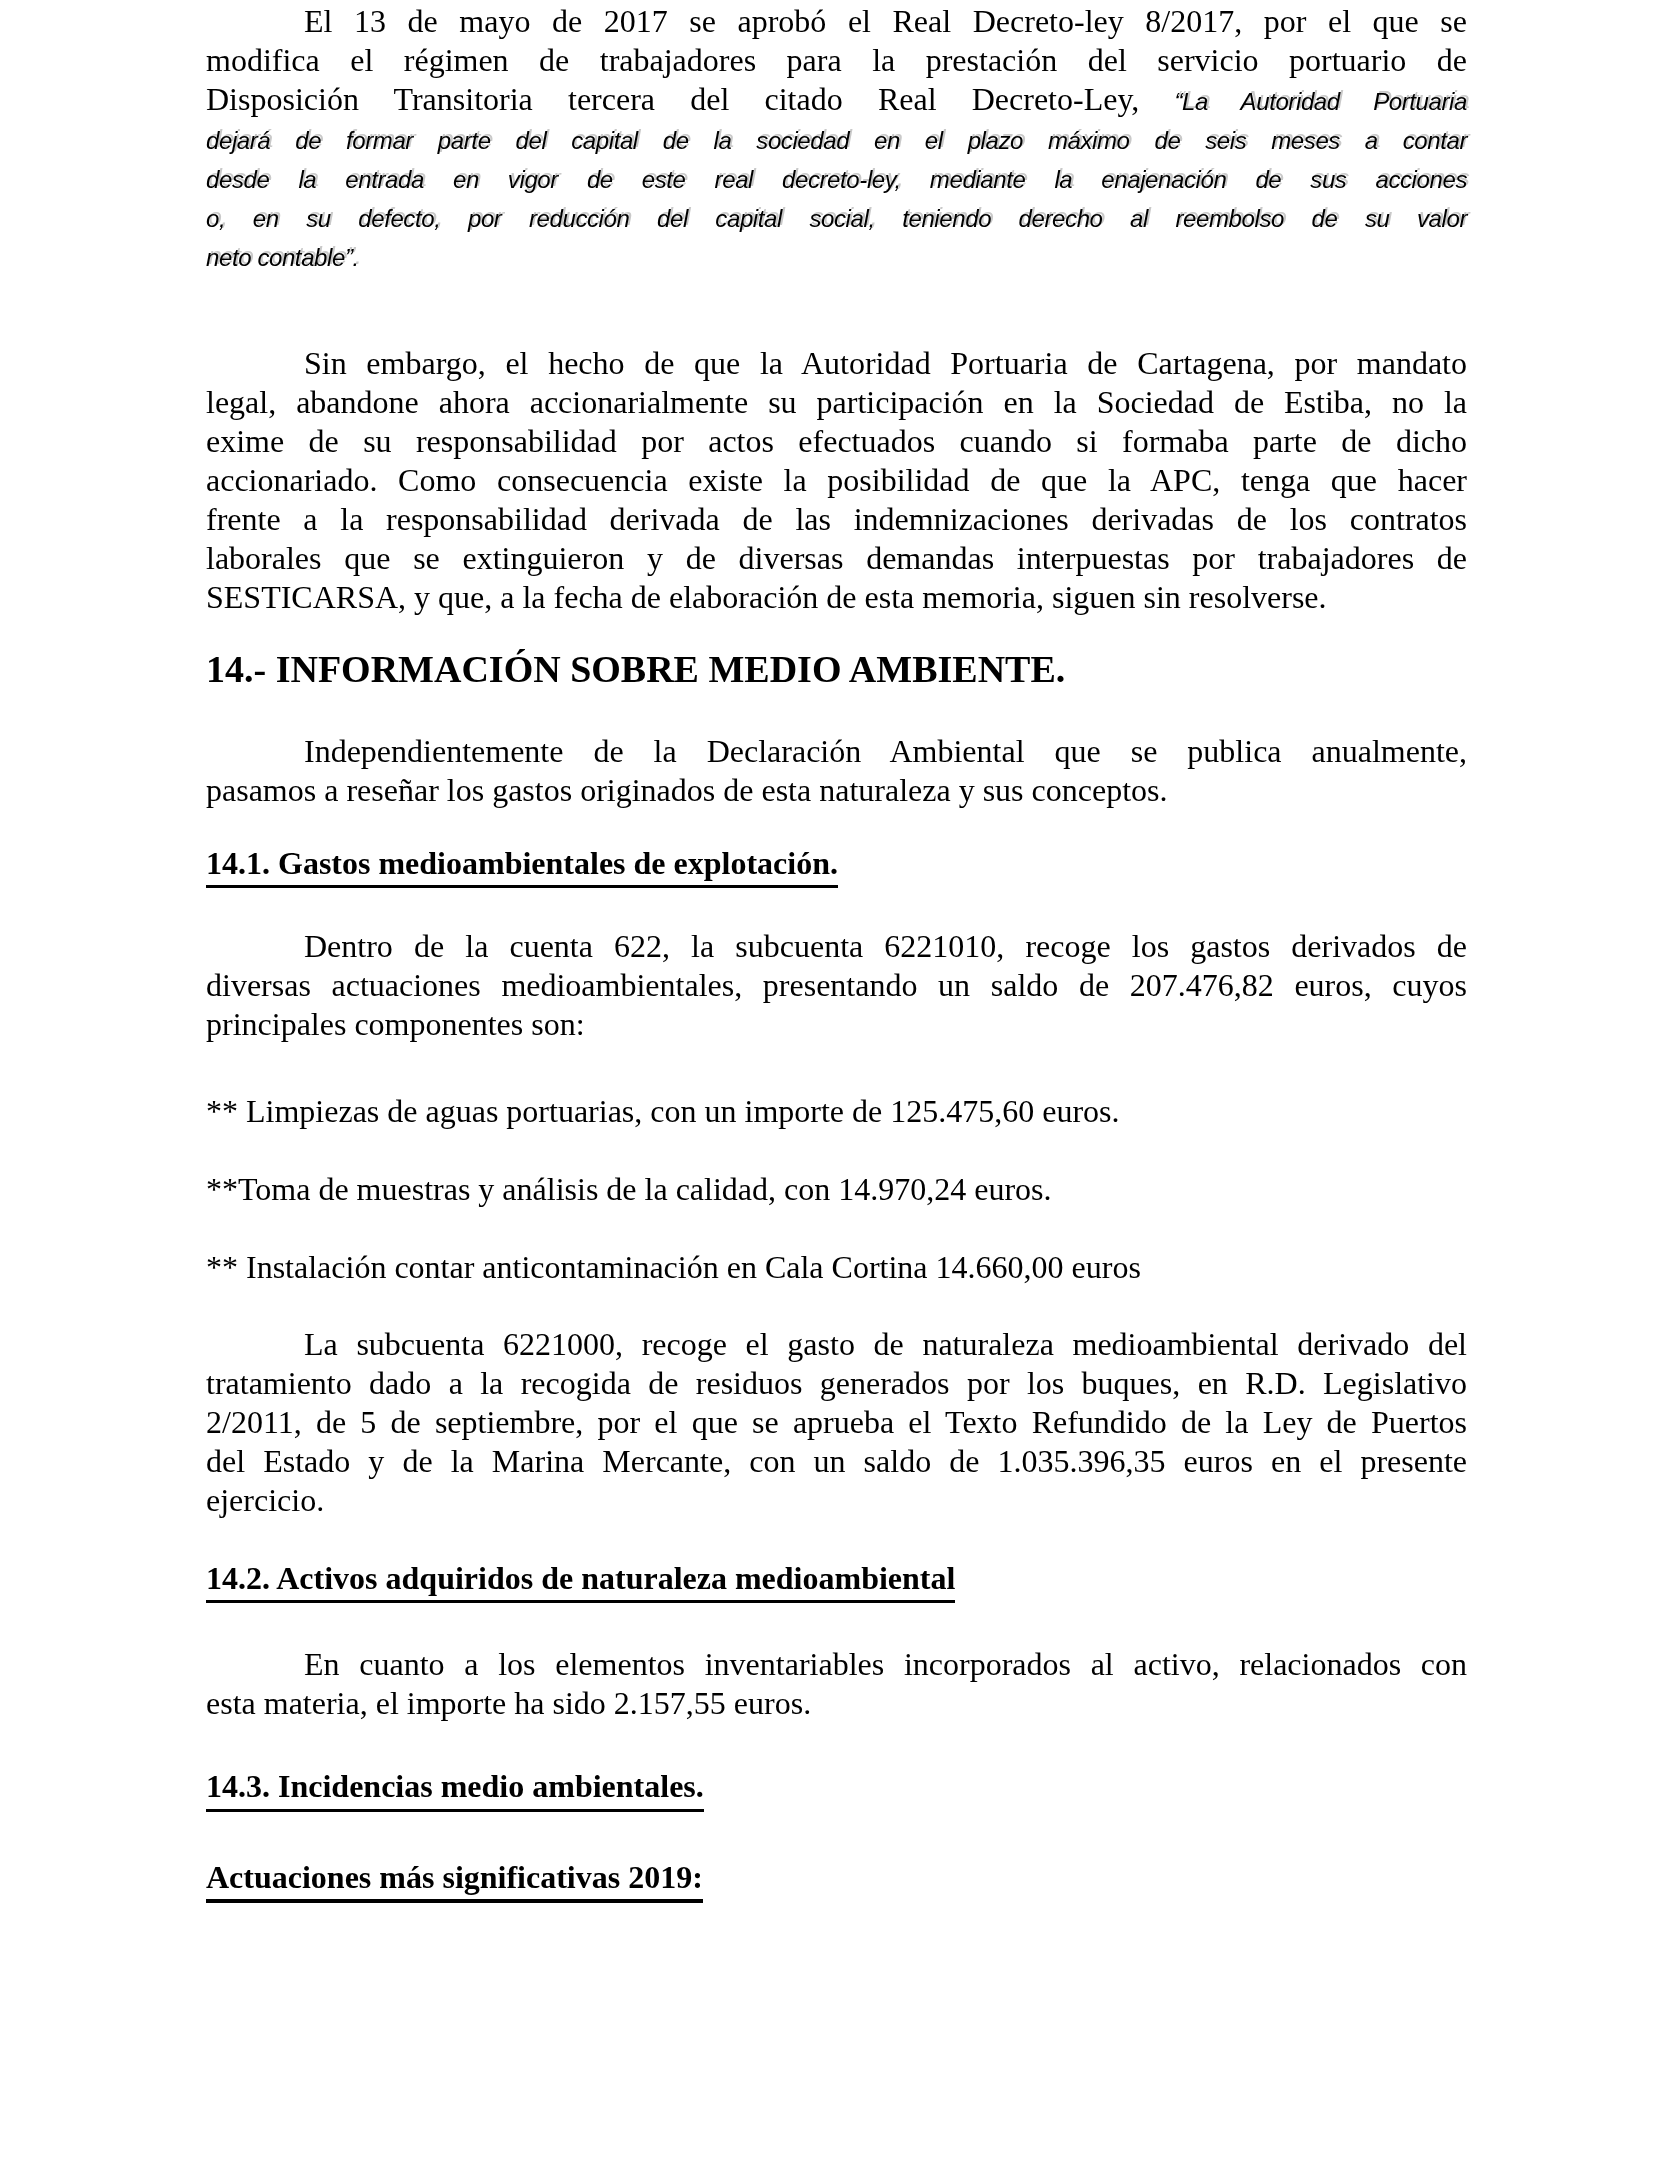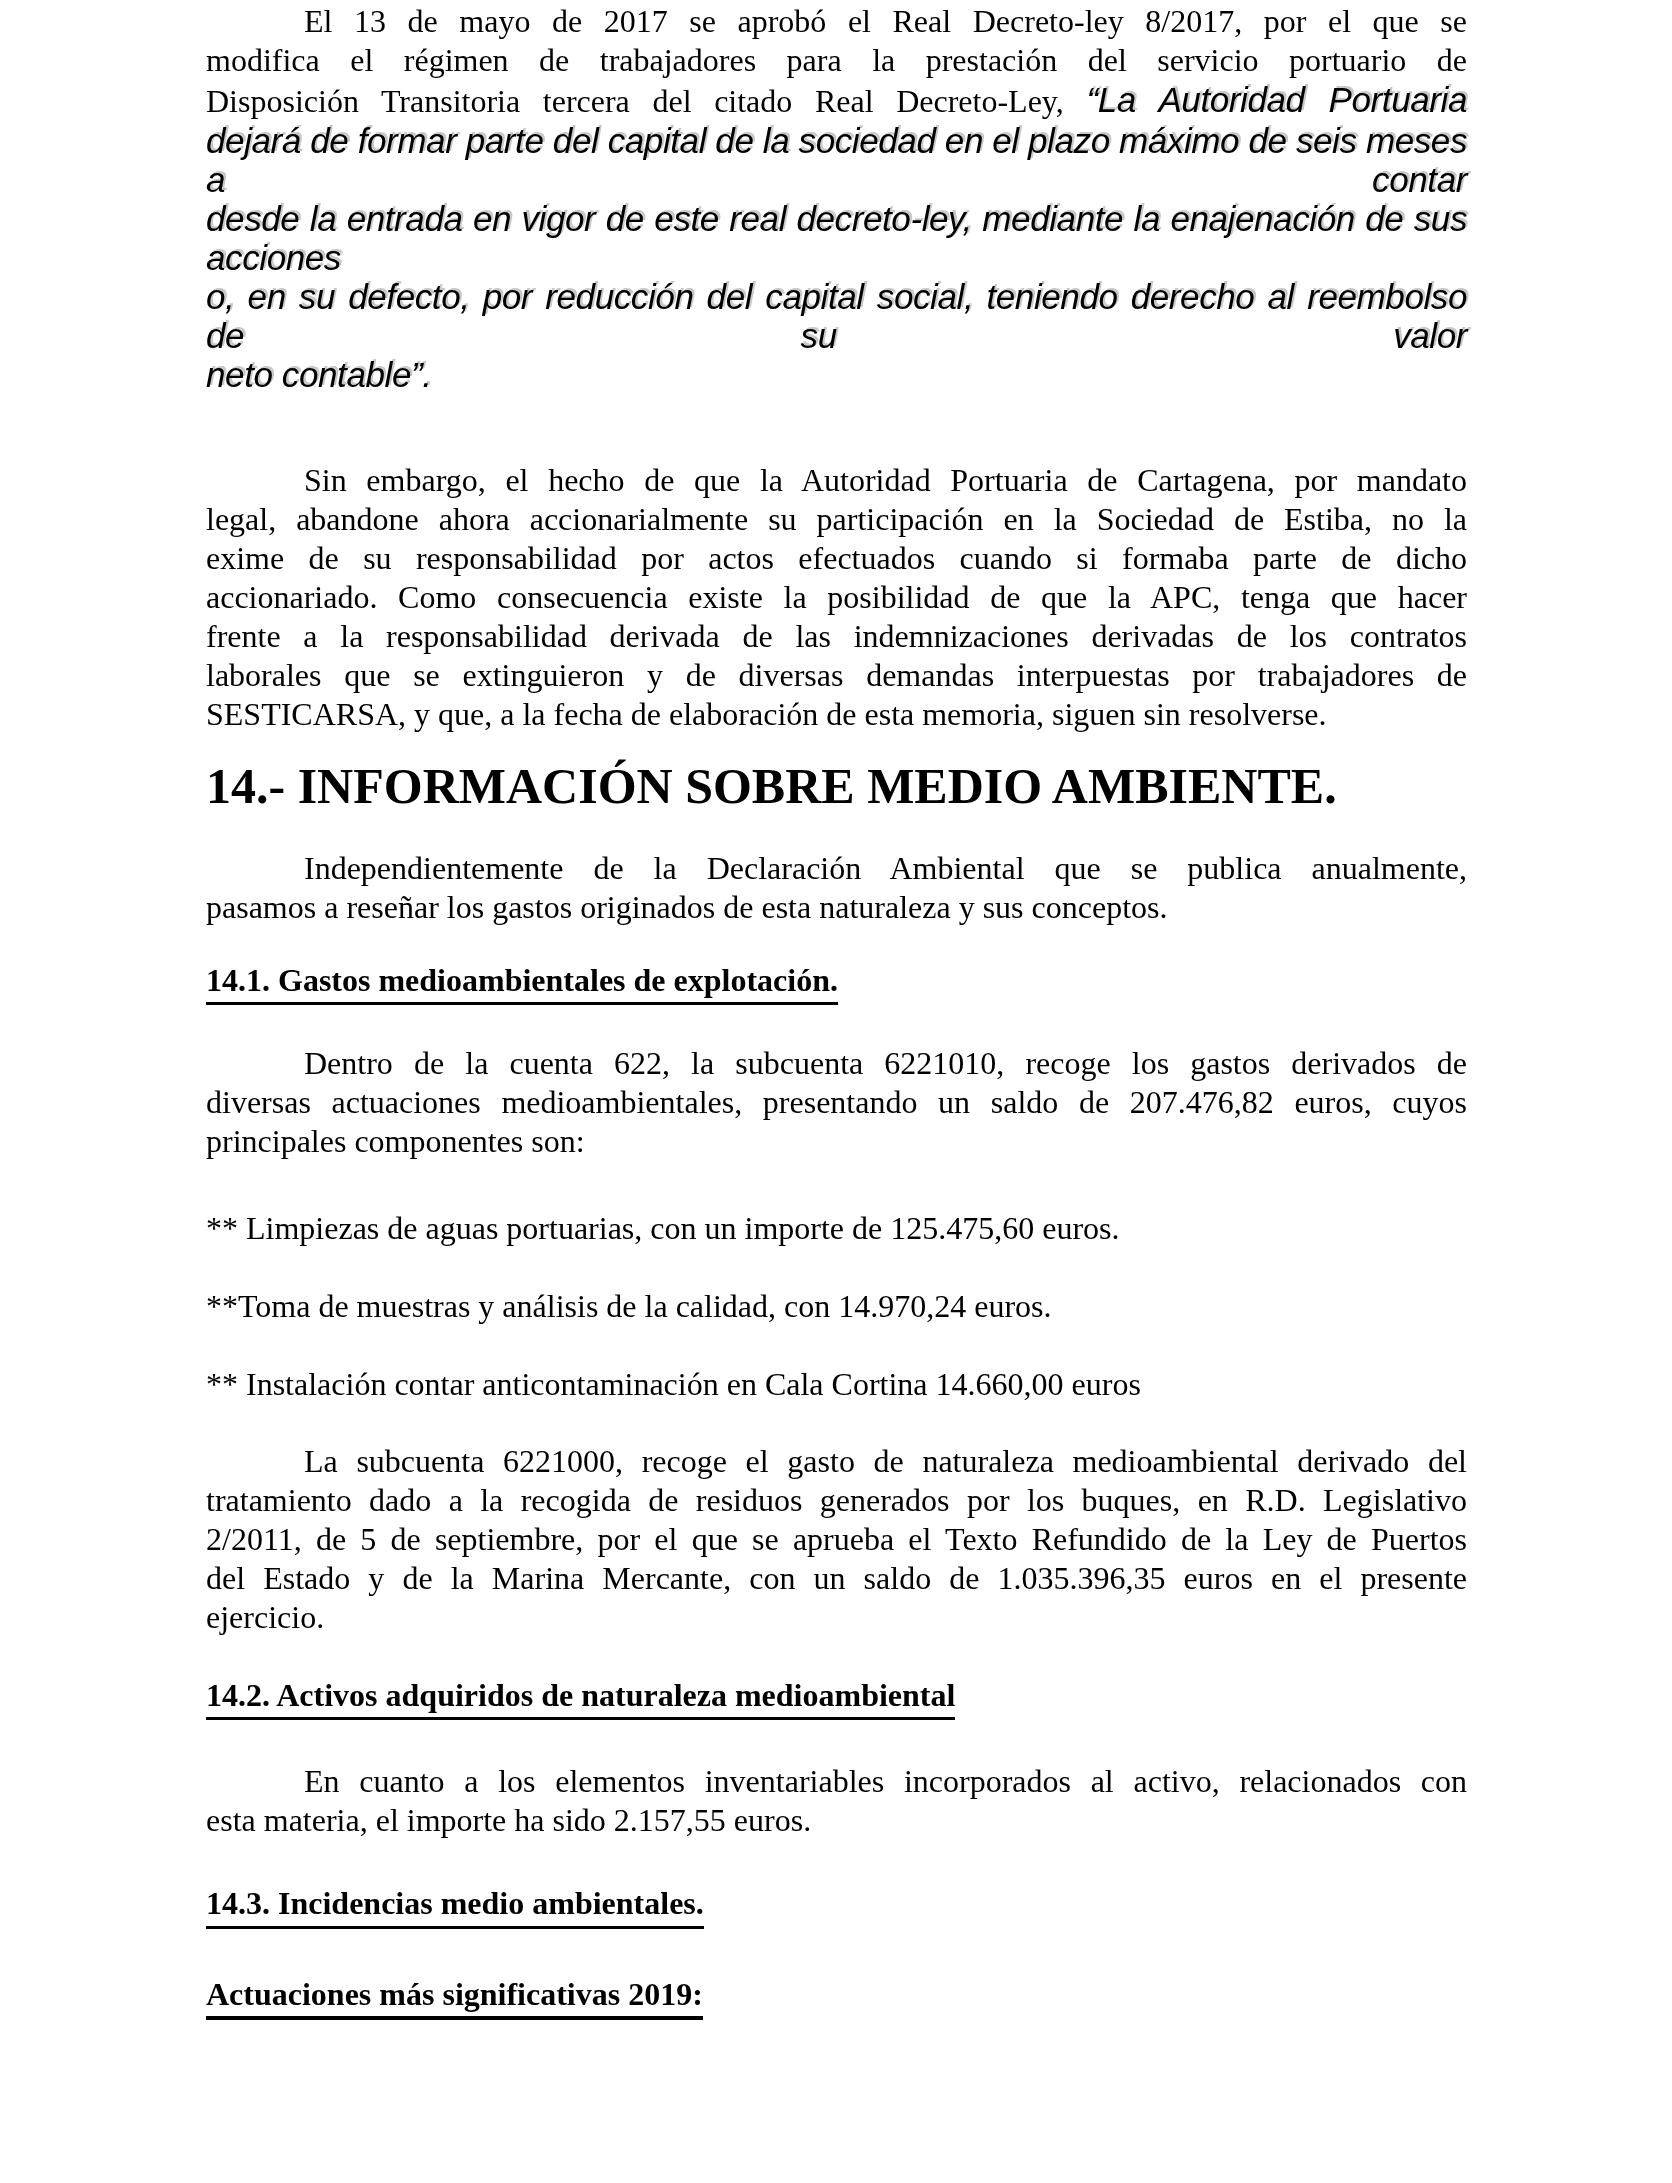--- a/index.html
+++ b/index.html
@@ -35,26 +35,26 @@
   .jline.last {
     text-align-last: left;
   }
   .jline, .item { white-space: normal; }
   .ind { text-indent: 98px; }
   .item { text-align: left; }
   
   .quote {
     font-family: "Liberation Sans", "DejaVu Sans", sans-serif;
     font-style: italic;
-    font-size: 35px;
+    font-size: 24px;
     letter-spacing: -0.4px;
     text-shadow: 2.4px -1.6px 0 #c9c9c9;
   }
   .h-main {
-    font-size: 50px;
+    font-size: 38px;
     line-height: 47px;
     font-weight: 700;
     text-align: left;
   }
   .h-sub {
     font-size: 32px;
     line-height: 39px;
     font-weight: 700;
     text-align: left;
   }

